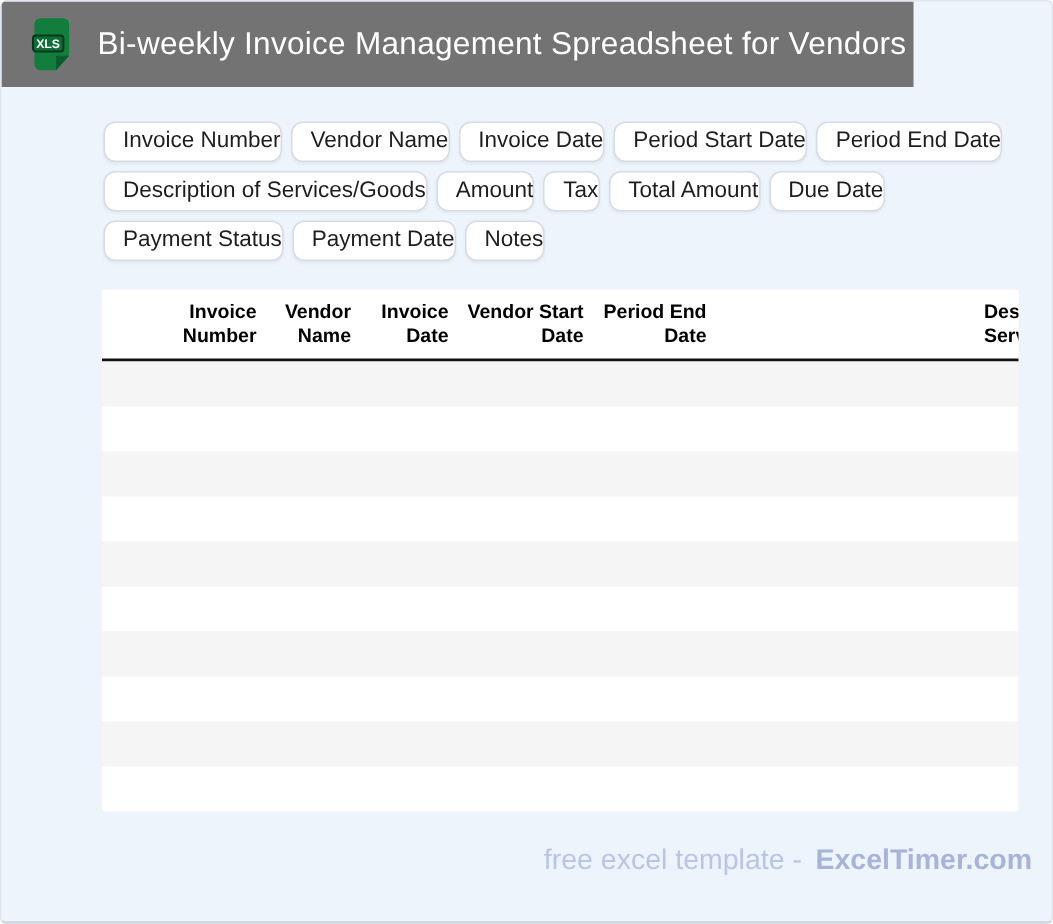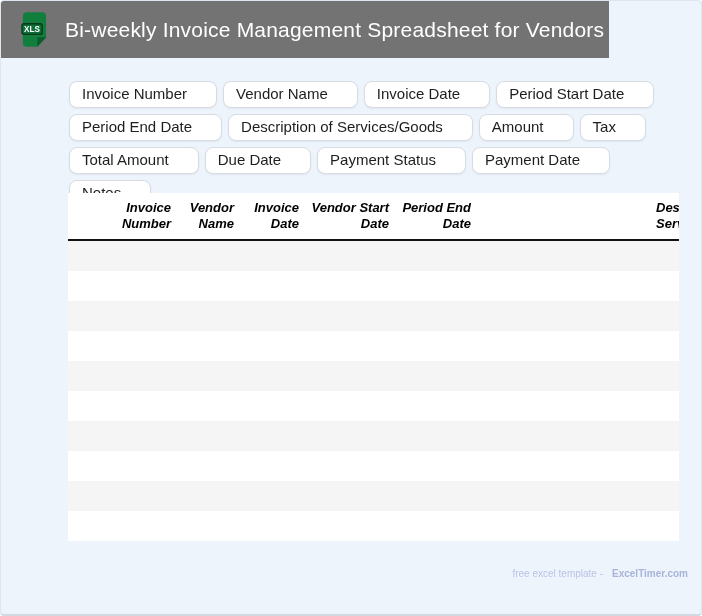--- a/index.html
+++ b/index.html
@@ -48,21 +48,21 @@
     display: flex;
     flex-wrap: wrap;
     column-gap: 6px;
     row-gap: 6px;
   }
   .chip {
     background: #ffffff;
     border: 1px solid #d7dce3;
     border-radius: 8px;
     box-shadow: 0 1px 2px rgba(30,50,80,0.07);
-    padding: 3px 29px 4px 12px;
+    padding: 3px 0 4px 12px;
     font-size: 15px;
     line-height: 18px;
     color: #1e1e20;
     white-space: nowrap;
     cursor: pointer;
   }
 
   
   .sheet {
     position: absolute;
@@ -80,21 +80,20 @@
     width: 880px;
   }
   .hcell {
     font-size: 13px;
     font-weight: bold;
     color: #000000;
     line-height: 16px;
     text-align: right;
     padding-right: 8px;
     flex: 0 0 auto;
-    font-style: italic;
   }
   .hcell span { display: block; }
   .c1 { width: 111px; }
   .c2 { width: 63px; }
   .c3 { width: 65px; }
   .c4 { width: 90px; }
   .c5 { width: 82px; }
   .hspacer { width: 177px; flex: 0 0 auto; height: 1px; }
   .c6 { width: 220px; text-align: left; padding-right: 0; }
 
@@ -102,21 +101,21 @@
     height: 30px;
     width: 611px;
   }
   .sheet-body .row:nth-child(odd)  { background: #f5f5f5; }
   .sheet-body .row:nth-child(even) { background: #ffffff; }
 
   
   .footer {
     position: absolute;
     right: 13px; top: 564px;
-    font-size: 10px;
+    font-size: 19px;
     line-height: 18px;
     white-space: nowrap;
   }
   .footer .prefix { color: #b9c4e6; font-weight: 400; }
   .footer .brand  { color: #a7b4d9; font-weight: bold; margin-left: 9px; cursor: pointer; }
 </style>
 </head>
 <body>
 
 <div class="page">

